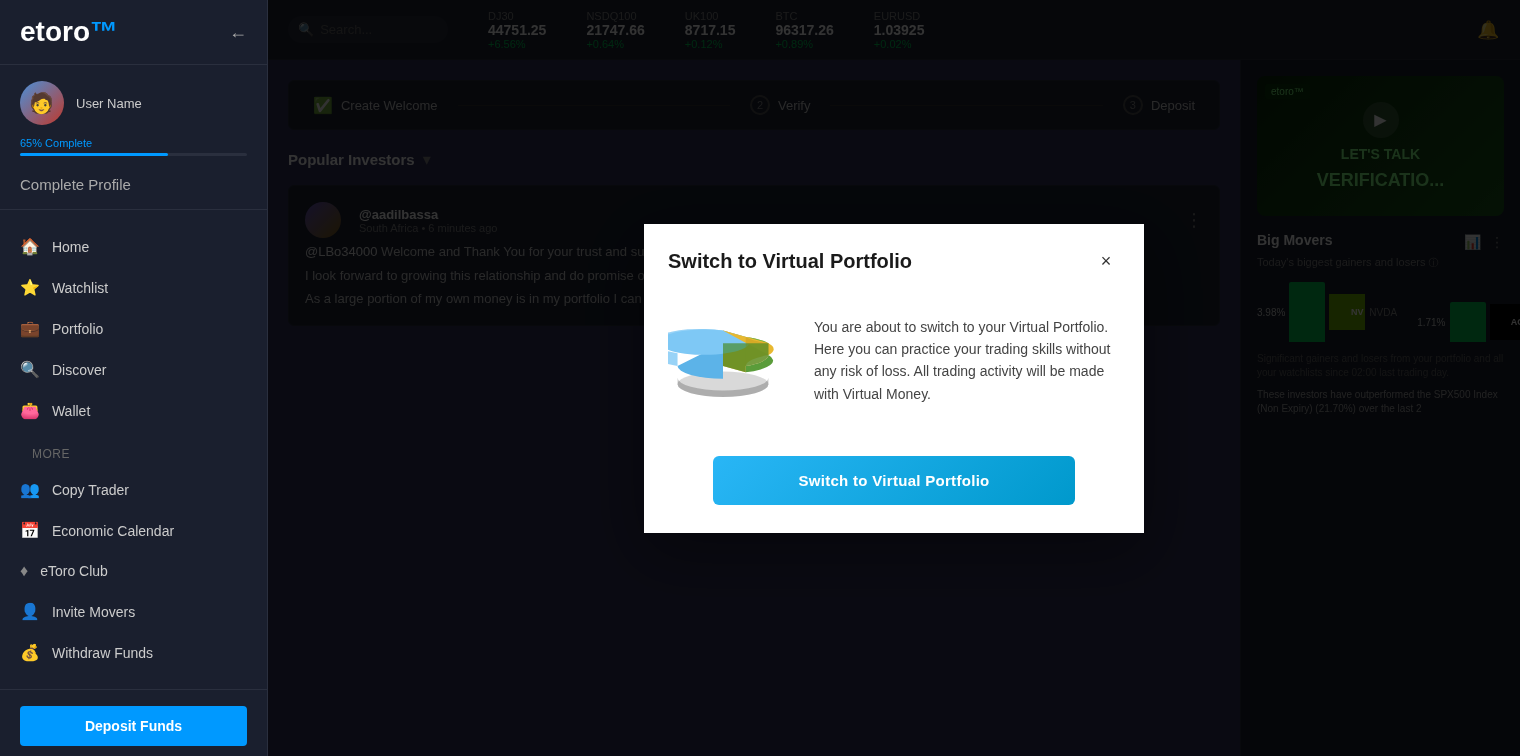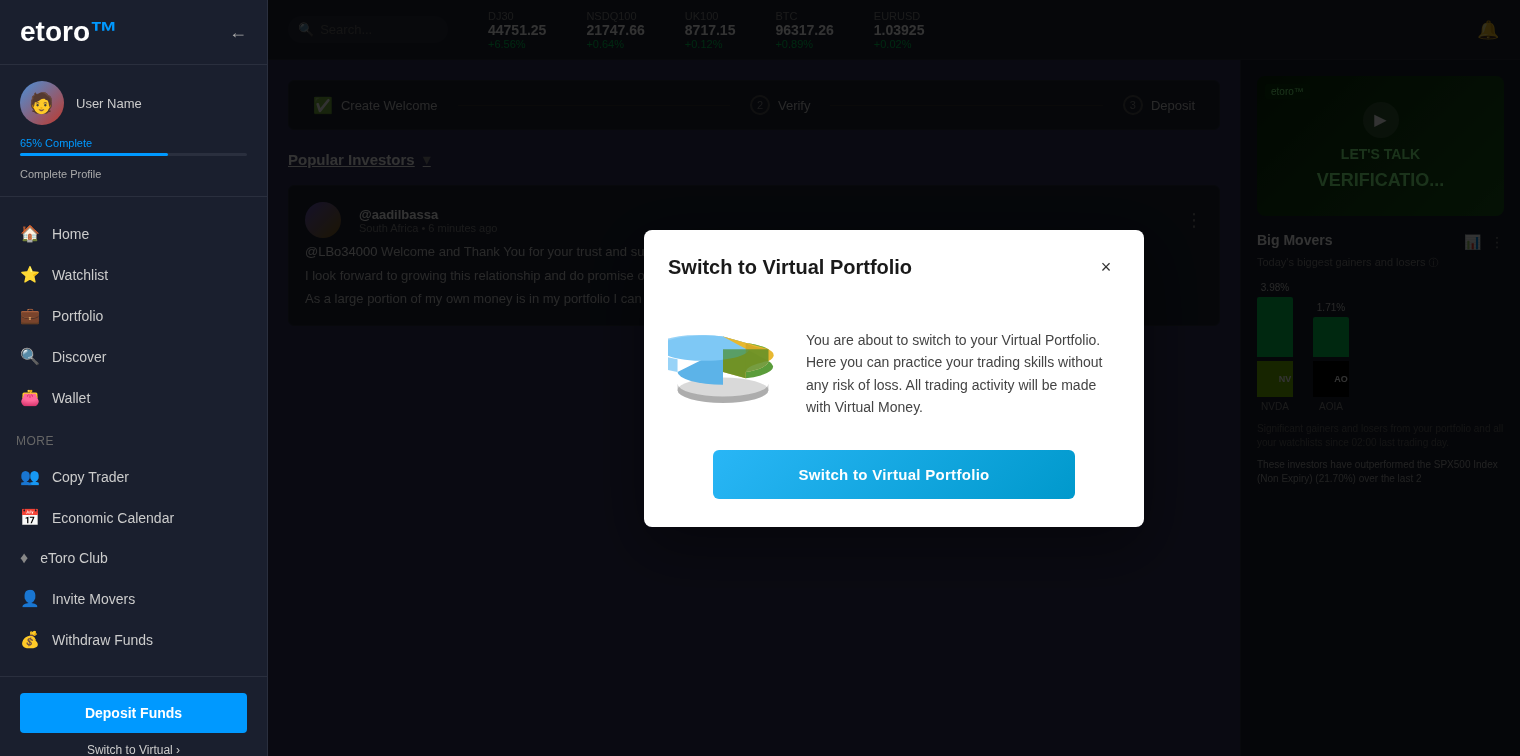--- a/index.html
+++ b/index.html
@@ -16,25 +16,25 @@
     .logo-dot { color: #0099ff; }
     .back-arrow { color: #aaa; font-size: 18px; cursor: pointer; }
     .user-section { padding: 16px 20px; border-bottom: 1px solid #2a2f3e; }
     .user-info { display: flex; align-items: center; gap: 12px; margin-bottom: 12px; }
     .user-avatar { width: 44px; height: 44px; border-radius: 50%; background: linear-gradient(135deg, #4a90d9, #c0392b); display: flex; align-items: center; justify-content: center; font-size: 20px; overflow: hidden; }
     .user-name { font-size: 13px; color: #ccc; }
     .progress-section { }
     .progress-label { font-size: 11px; color: #0099ff; margin-bottom: 4px; }
     .progress-bar { height: 3px; background: #2a2f3e; border-radius: 2px; }
     .progress-fill { height: 100%; width: 65%; background: #0099ff; border-radius: 2px; }
-    .complete-profile { font-size: 11px; color: #aaa; margin-top: 12px; }
+    .complete-profile { font-size: 15px; color: #aaa; margin-top: 20px; }
 
     .nav-section { padding: 16px 0; flex: 1; }
     .nav-item { display: flex; align-items: center; gap: 12px; padding: 11px 20px; cursor: pointer; color: #ccc; font-size: 14px; transition: background 0.2s; }
-    .nav-section-label { padding: 8px 16px; font-size: 12px; color: #666; text-transform: uppercase; letter-spacing: 0.5px; margin-top: 8px; }
+    .nav-section-label { padding: 8px 32px; font-size: 12px; color: #666; text-transform: uppercase; letter-spacing: 0.5px; margin-top: 8px; }
     .nav-icon { font-size: 16px; color: #888; }
 
     .sidebar-bottom { padding: 16px 20px; border-top: 1px solid #2a2f3e; }
     .deposit-btn { width: 100%; background: #0099ff; color: #fff; border: none; border-radius: 4px; padding: 12px; font-size: 14px; font-weight: 600; cursor: pointer; margin-bottom: 10px; }
     .switch-virtual-btn { width: 100%; background: transparent; color: #ccc; border: none; font-size: 12px; cursor: pointer; display: flex; align-items: center; justify-content: center; gap: 4px; }
 
     
     .main { margin-left: 268px; height: 756px; overflow: hidden; position: relative; filter: brightness(0.5); }
 
     
@@ -46,61 +46,61 @@
     .ticker-change.positive { color: #00c853; }
 
     
     .steps-bar { background: #1e2436; border: 1px solid #2a2f3e; border-radius: 6px; padding: 14px 24px; display: flex; align-items: center; gap: 20px; margin-bottom: 20px; }
     .step-item { display: flex; align-items: center; gap: 8px; font-size: 13px; color: #ccc; }
     .step-check { color: #00c853; font-size: 16px; }
     .step-dot { width: 20px; height: 20px; border-radius: 50%; border: 2px solid #555; display: flex; align-items: center; justify-content: center; font-size: 11px; color: #888; }
     .step-connector { flex: 1; height: 1px; background: #333; }
 
     
-    .section-header { display: flex; align-items: center; justify-content: space-between; margin-bottom: 16px; text-decoration: underline; }
+    .section-header { display: flex; align-items: center; justify-content: space-between; margin-bottom: 16px; }
     .section-title { font-size: 15px; font-weight: 600; color: #fff; }
     .investor-card { background: #1e2436; border: 1px solid #2a2f3e; border-radius: 6px; padding: 16px; }
 
     
     .modal-overlay {
       position: fixed; top: 0; left: 268px; right: 0; bottom: 0;
       background: rgba(0,0,0,0.6); z-index: 100;
       display: flex; align-items: center; justify-content: center;
     }
     .modal {
-      background: #fff; border-radius: 8px; width: 500px; max-width: 90%;
+      background: #fff; border-radius: 0; width: 500px; max-width: 90%;
       position: relative; box-shadow: 0 20px 60px rgba(0,0,0,0.4);
     }
     .modal-header {
       padding: 24px 24px 16px 24px; border-bottom: none;
       display: flex; align-items: center; justify-content: space-between;
     }
     .modal-title { font-size: 20px; font-weight: 700; color: #1a1a1a; }
     .modal-close {
       width: 28px; height: 28px; border: none; background: transparent;
       cursor: pointer; color: #333; font-size: 18px; display: flex;
       align-items: center; justify-content: center; border-radius: 4px;
     }
-    .modal-body { padding: 24px 24px 24px 24px; display: flex; align-items: center; gap: 28px; }
+    .modal-body { padding: 24px 24px 36px 24px; display: flex; align-items: flex-start; gap: 36px; }
     .pie-chart-container { flex-shrink: 0; }
     .modal-description { font-size: 14px; color: #444; line-height: 1.6; }
     .modal-footer { padding: 0 24px 28px 24px; display: flex; justify-content: center; }
     .switch-btn {
       background: linear-gradient(135deg, #29b6f6, #0099cc);
       color: #fff; border: none; border-radius: 6px;
       padding: 16px 48px; font-size: 15px; font-weight: 600;
       cursor: pointer; width: 80%; letter-spacing: 0.3px;
     }
 
     
     .big-movers { }
     .movers-title { font-size: 14px; font-weight: 600; color: #fff; margin-bottom: 4px; }
     .movers-subtitle { font-size: 11px; color: #888; margin-bottom: 12px; }
     .mover-bars { display: flex; gap: 20px; align-items: flex-end; margin-bottom: 10px; }
-    .mover-bar-group { display: flex; flex-direction: column; align-items: center; gap: 4px; }
+    .mover-bar-group { display: flex; flex-direction: row; align-items: center; gap: 4px; }
     .mover-bar { width: 36px; background: #00c853; border-radius: 2px 2px 0 0; }
     .mover-label-pct { font-size: 10px; color: #ccc; }
     .mover-icon-box { width: 36px; height: 36px; border-radius: 0; background: #2a2f3e; display: flex; align-items: center; justify-content: center; font-size: 10px; color: #fff; font-weight: bold; padding-left: 20px; }
     .mover-name { font-size: 10px; color: #888; }
 
     .post-content { font-size: 13px; color: #ccc; margin-top: 4px; line-height: 1.5; }
     .post-header { display: flex; align-items: center; gap: 18px; }
     .post-avatar { width: 36px; height: 36px; border-radius: 50%; background: #555; }
     .post-name { font-size: 13px; font-weight: 600; color: #fff; }
     .post-meta { font-size: 11px; color: #888; }

